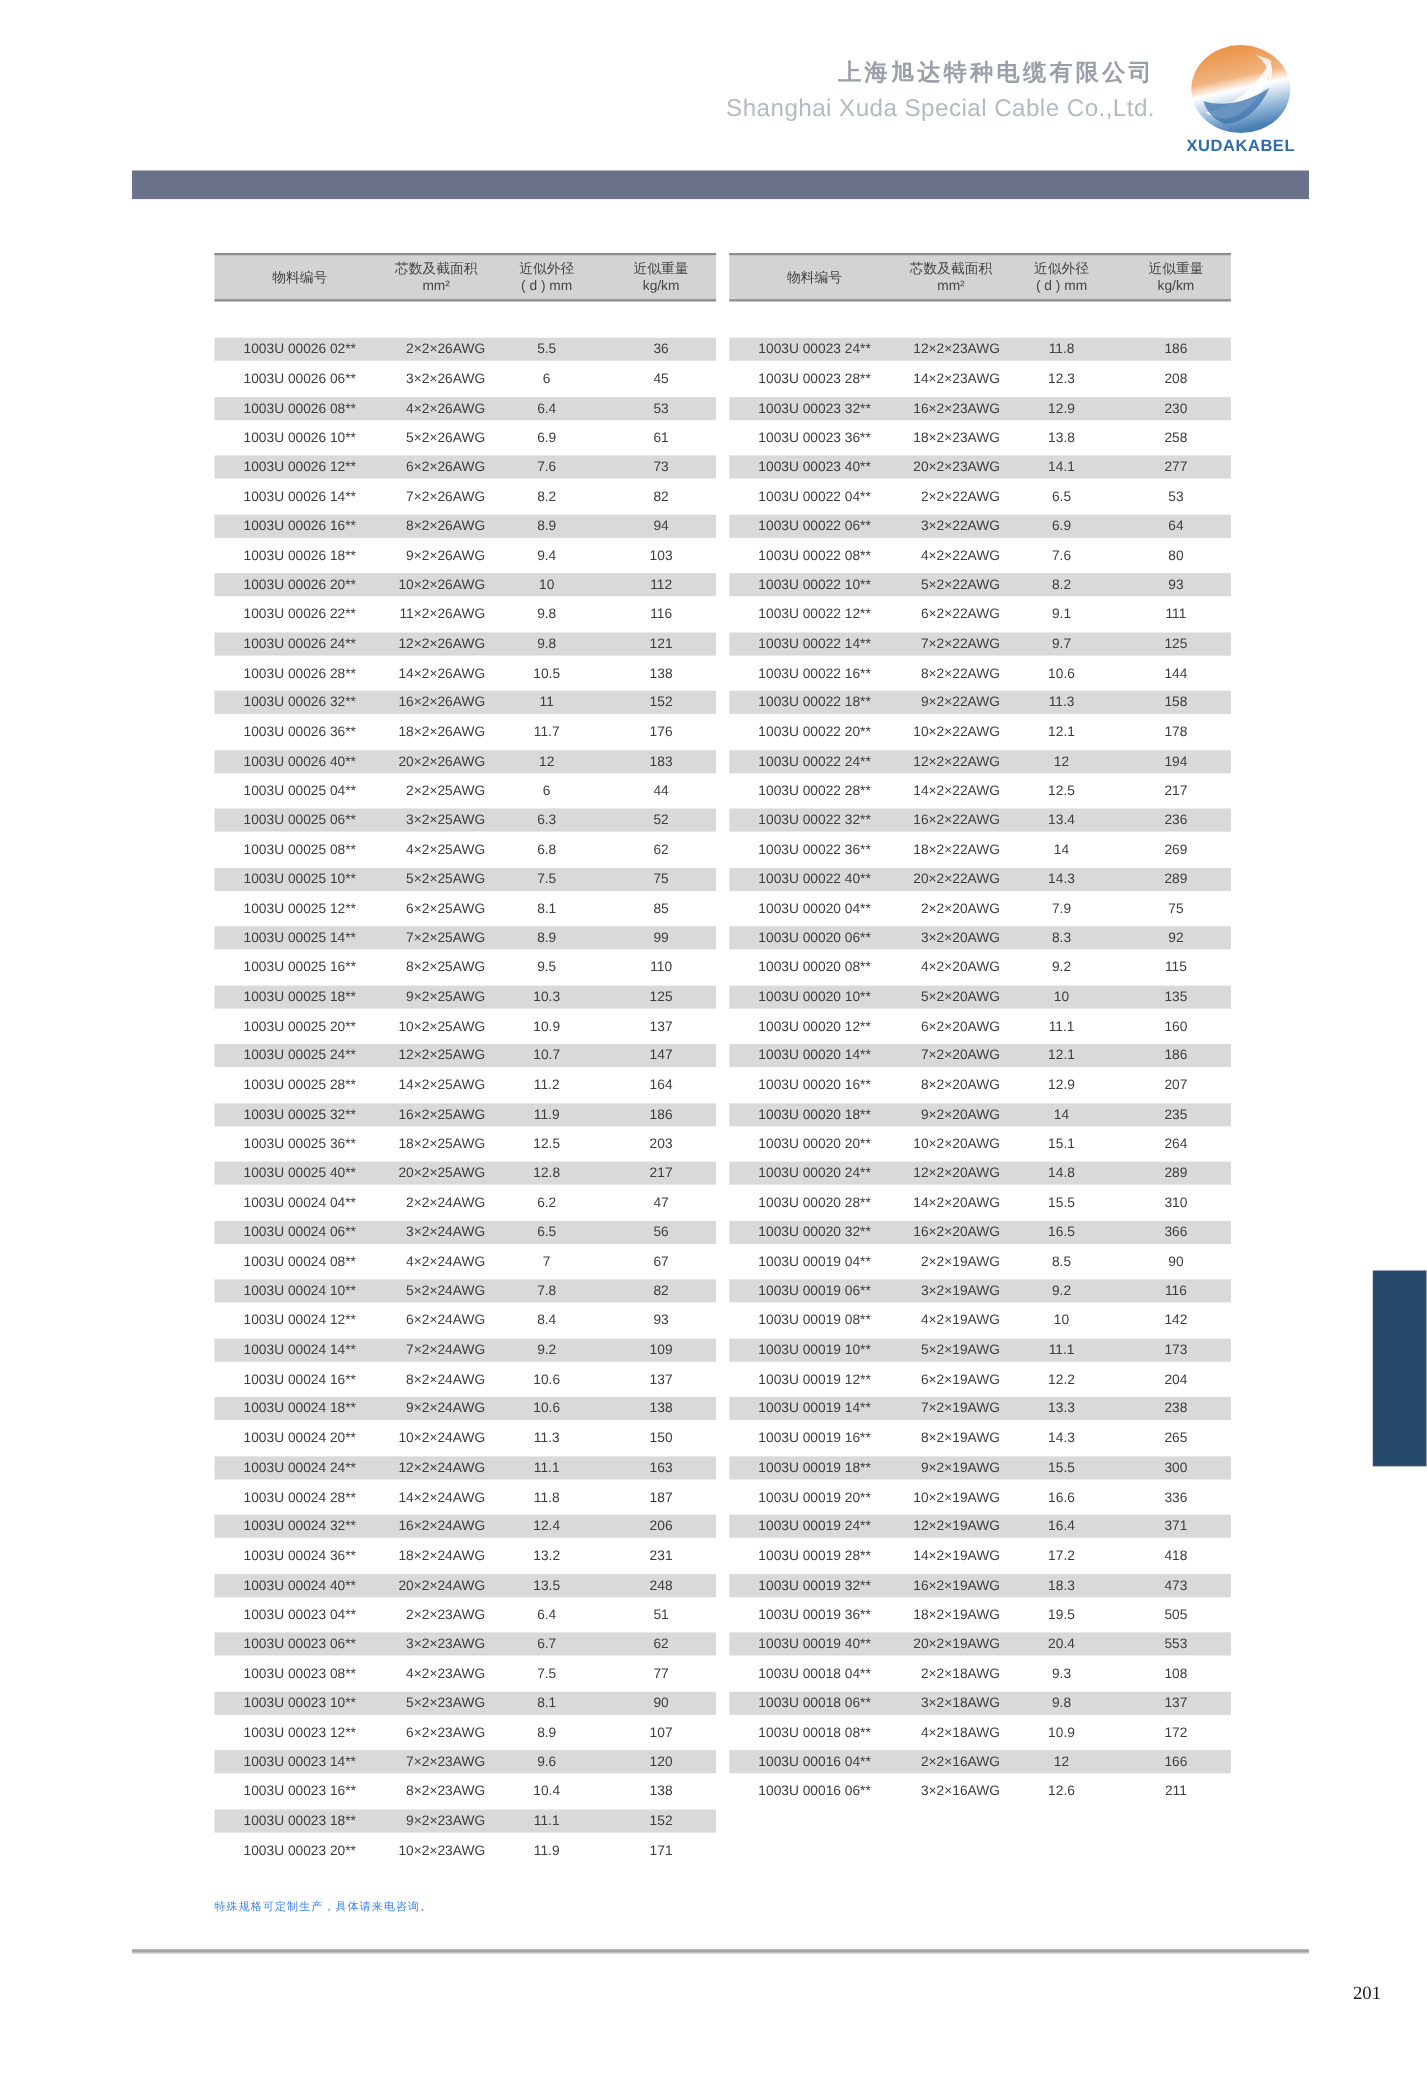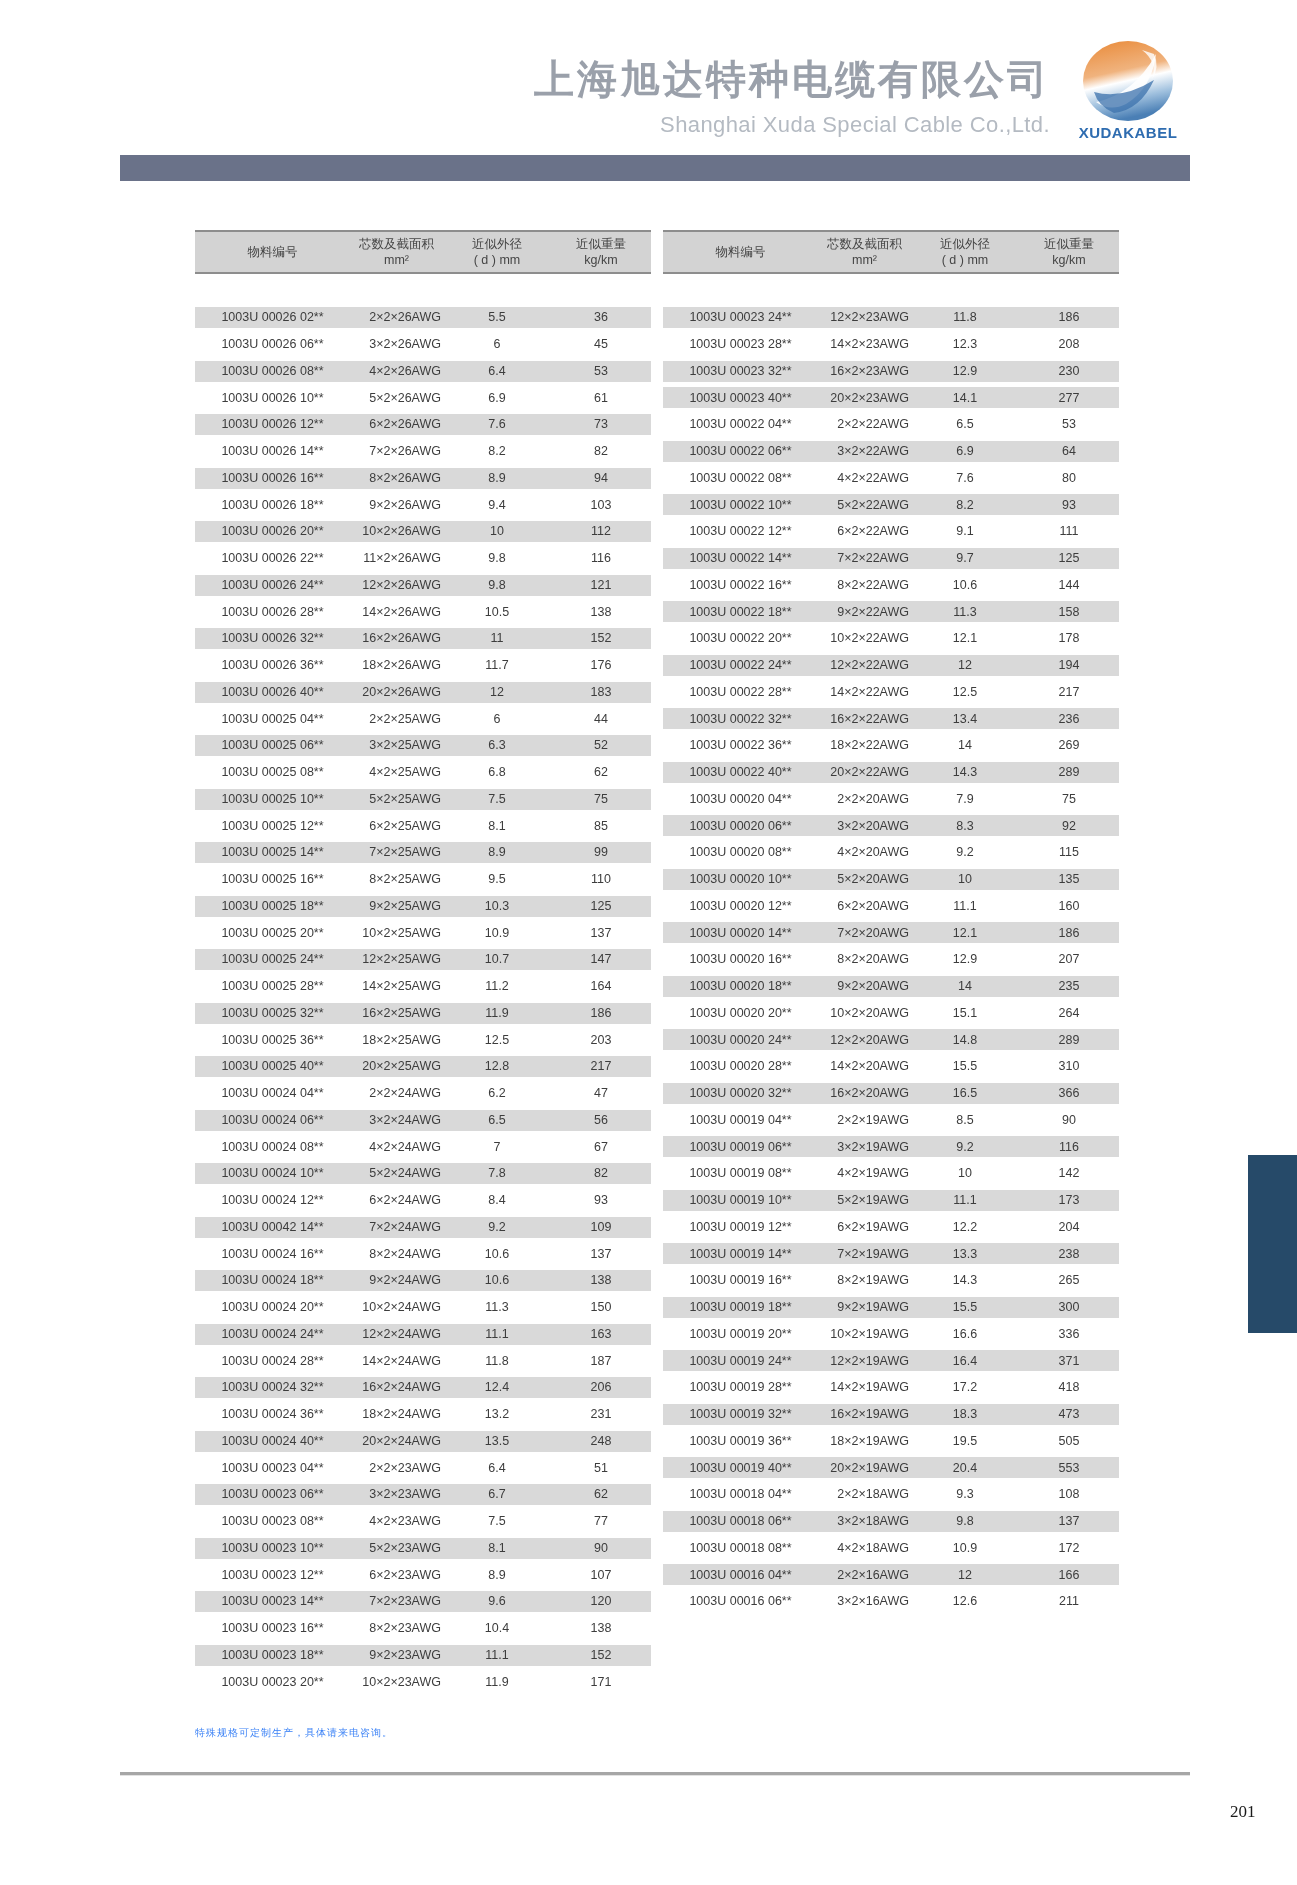--- a/index.html
+++ b/index.html
@@ -6,21 +6,21 @@
     --top-bar:#6a7289; --row-shade:#d9d9d9; --band:#d3d3d3; --band-border:#8d8d8d;
     --tab:#264a69; --logo-blue:#2e6cb0; --title-gray:#9aa0aa; --en-gray:#b4bac2;
     --text:#3d3d3d;
   }
   html,body{margin:0;padding:0;}
   body{width:1297px;height:1885px;position:relative;background:#fff;
        font-family:"Liberation Sans",sans-serif;overflow:hidden;}
 
   
   .company{position:absolute;top:52px;right:247px;text-align:right;}
-  .company-cn{font-size:40px;font-weight:bold;color:var(--title-gray);letter-spacing:3px;}
+  .company-cn{font-size:21px;font-weight:bold;color:var(--title-gray);letter-spacing:3px;}
   .company-en{font-size:22px;color:var(--en-gray);margin-top:5px;letter-spacing:0.4px;}
   .logo{position:absolute;left:1070px;top:40px;width:116px;text-align:center;}
   .logo svg{display:block;margin:0 auto;}
   .logo-text{font-size:15px;font-weight:bold;color:var(--logo-blue);
              letter-spacing:0.5px;margin-top:2px;}
   .top-bar{position:absolute;left:120px;top:155px;width:1070px;height:26px;background:var(--top-bar);}
 
   
   .table{position:absolute;top:230px;width:456px;}
   #left-table{left:195px;} #right-table{left:663px;}
@@ -294,21 +294,21 @@
         <span class="cell-d">7.8</span>
         <span class="cell-wt">82</span>
       </div>
       <div class="row">
         <span class="cell-id">1003U 00024 12**</span>
         <span class="cell-spec">6×2×24AWG</span>
         <span class="cell-d">8.4</span>
         <span class="cell-wt">93</span>
       </div>
       <div class="row odd">
-        <span class="cell-id">1003U 00042 14**</span>
+        <span class="cell-id">1003U 00024 14**</span>
         <span class="cell-spec">7×2×24AWG</span>
         <span class="cell-d">9.2</span>
         <span class="cell-wt">109</span>
       </div>
       <div class="row">
         <span class="cell-id">1003U 00024 16**</span>
         <span class="cell-spec">8×2×24AWG</span>
         <span class="cell-d">10.6</span>
         <span class="cell-wt">137</span>
       </div>
@@ -441,20 +441,26 @@
         <span class="cell-spec">14×2×23AWG</span>
         <span class="cell-d">12.3</span>
         <span class="cell-wt">208</span>
       </div>
       <div class="row odd">
         <span class="cell-id">1003U 00023 32**</span>
         <span class="cell-spec">16×2×23AWG</span>
         <span class="cell-d">12.9</span>
         <span class="cell-wt">230</span>
       </div>
+      <div class="row">
+        <span class="cell-id">1003U 00023 36**</span>
+        <span class="cell-spec">18×2×23AWG</span>
+        <span class="cell-d">13.8</span>
+        <span class="cell-wt">258</span>
+      </div>
       <div class="row odd">
         <span class="cell-id">1003U 00023 40**</span>
         <span class="cell-spec">20×2×23AWG</span>
         <span class="cell-d">14.1</span>
         <span class="cell-wt">277</span>
       </div>
       <div class="row">
         <span class="cell-id">1003U 00022 04**</span>
         <span class="cell-spec">2×2×22AWG</span>
         <span class="cell-d">6.5</span>

